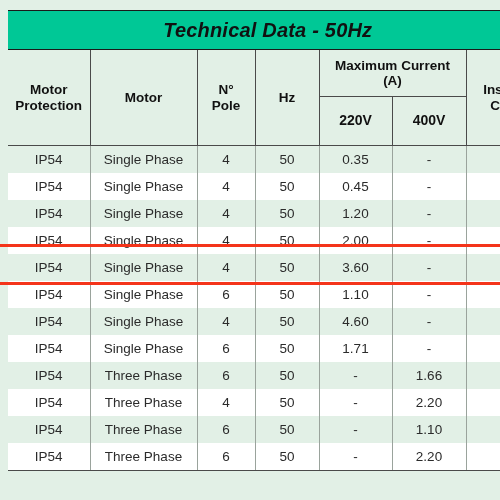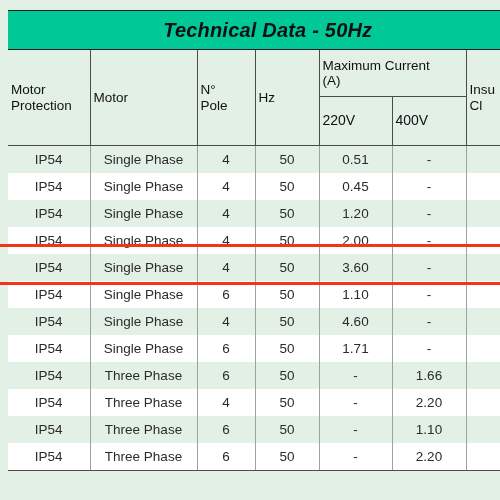--- a/index.html
+++ b/index.html
@@ -53,23 +53,23 @@
     letter-spacing: 0.2px;
     padding: 0;
   }
 
   
   th.hd {
     background: #e2f0e6;
     border: 1px solid #4a4a4a;
     border-left-color: #4a4a4a;
     font-size: 13.5px;
-    font-weight: normal;
+    font-weight: bold;
     color: #111111;
-    text-align: left;
+    text-align: center;
     vertical-align: middle;
     padding: 2px 3px;
     line-height: 1.12;
   }
   th.hd.noleft { border-left: none; }
 
   th.group-head {
     font-size: 13.5px;
     height: 42px;
   }
@@ -161,21 +161,21 @@
 
         <tr>
           <th class="hd sub-head">220V</th>
           <th class="hd sub-head">400V</th>
         </tr>
       <tr class="band-mint first-row">
             <td class="cell noleft">IP54</td>
             <td class="cell">Single Phase</td>
             <td class="cell">4</td>
             <td class="cell">50</td>
-            <td class="cell">0.51</td>
+            <td class="cell">0.35</td>
             <td class="cell">-</td>
             <td class="cell"></td>
           </tr>
           <tr class="band-white">
             <td class="cell noleft">IP54</td>
             <td class="cell">Single Phase</td>
             <td class="cell">4</td>
             <td class="cell">50</td>
             <td class="cell">0.45</td>
             <td class="cell">-</td>

